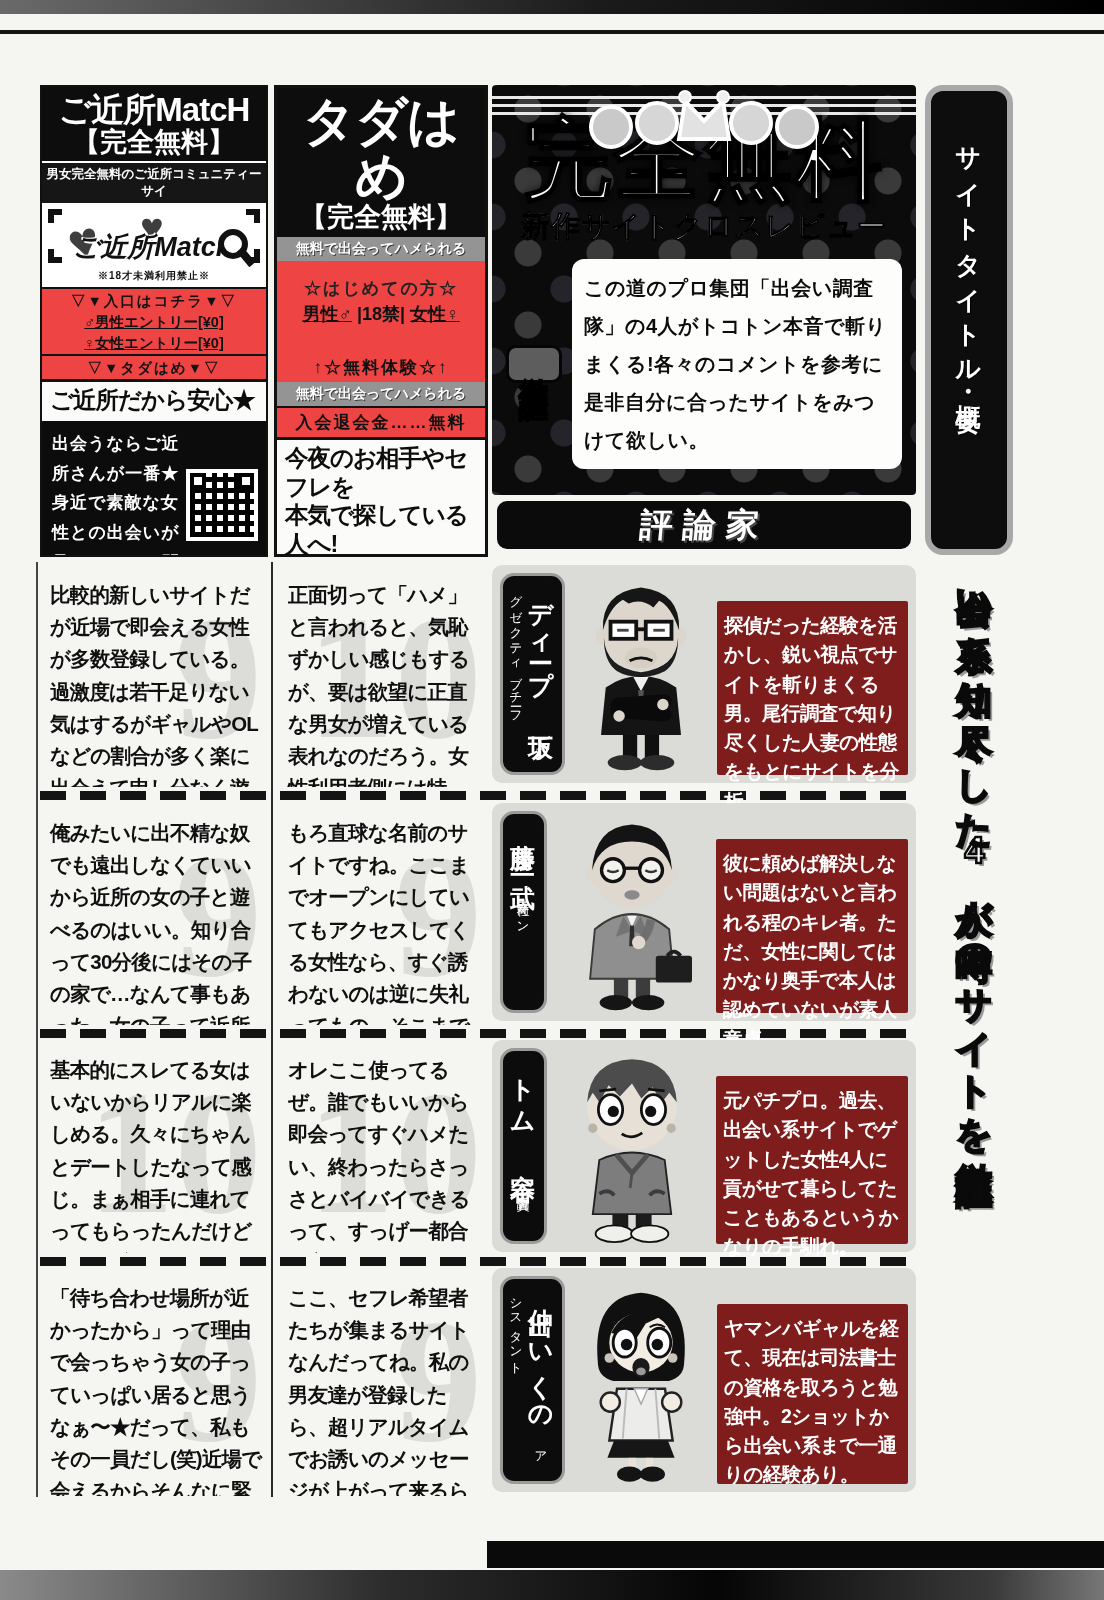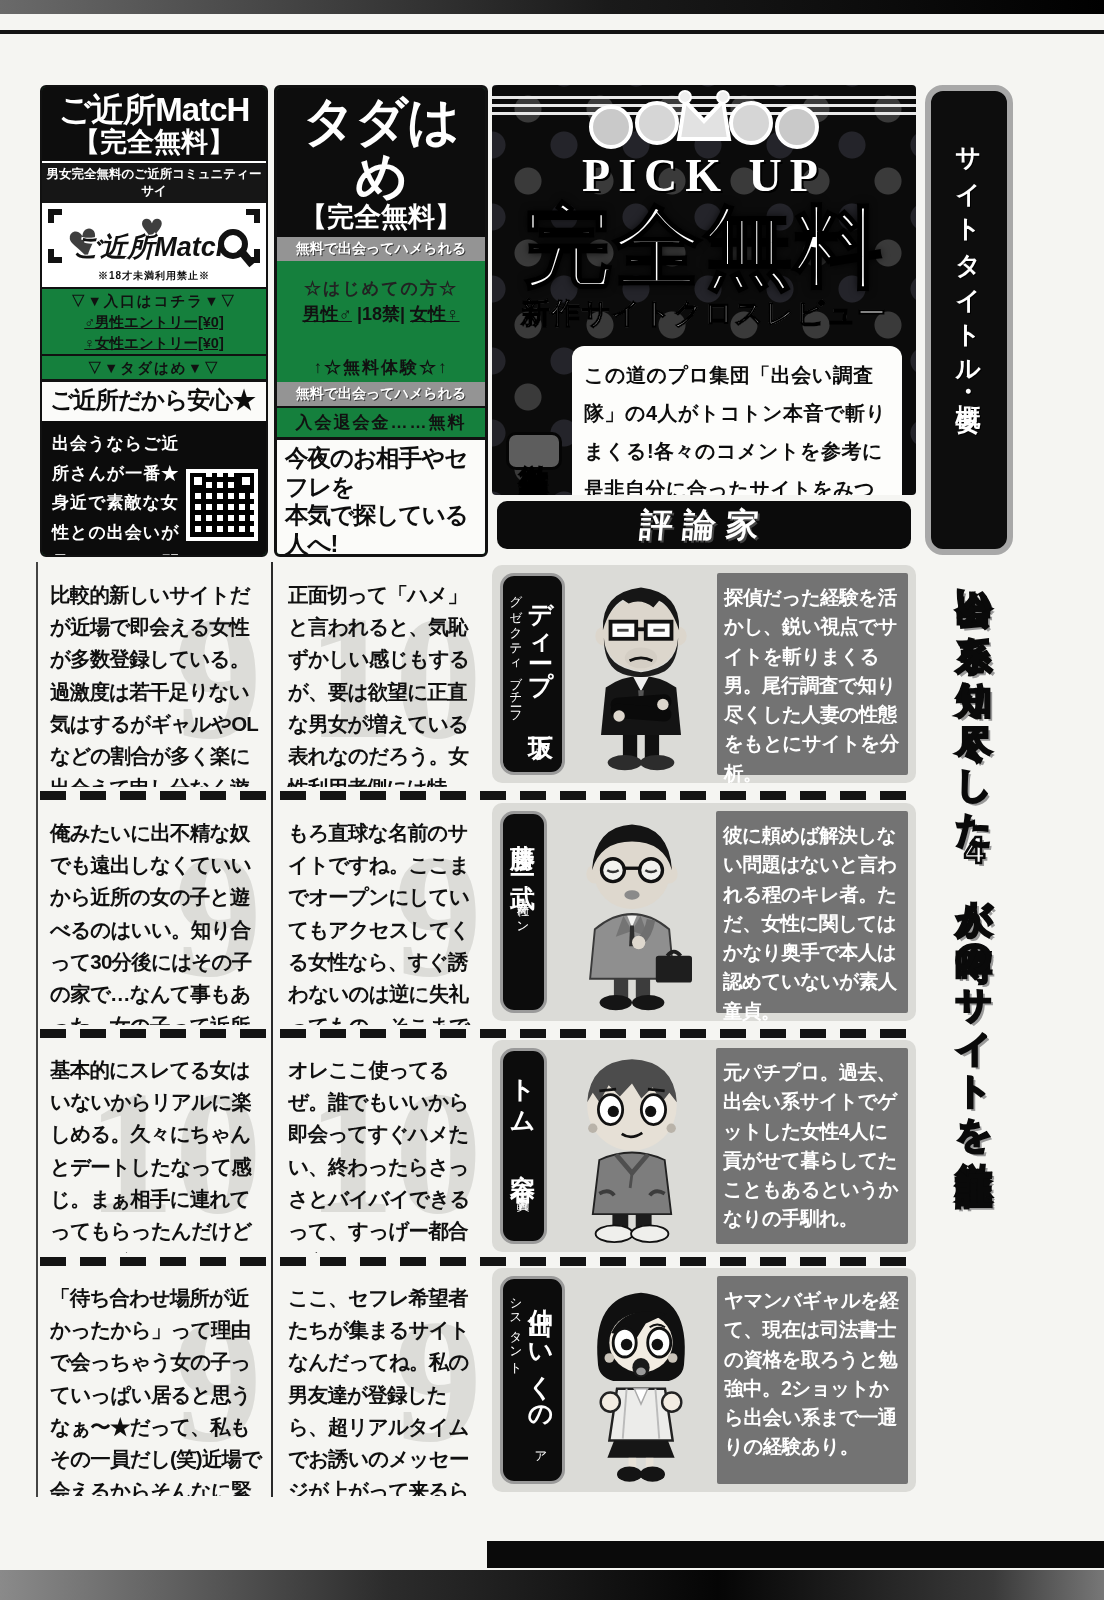--- a/index.html
+++ b/index.html
@@ -16,22 +16,22 @@
   .bottom-black { position:absolute; left:487px; top:1541px; width:617px; height:27px; background:#0a0a0a; }
   .scan-strip { position:absolute; left:0; top:1570px; width:1104px; height:30px;
     background:linear-gradient(90deg,#8a8a8a,#2c2c2c 35%,#050505 65%,#3a3a3a 90%,#777); }
   .gutter-line { position:absolute; left:36px; top:562px; width:2px; height:935px; background:#444; }
   .col-line { position:absolute; left:271px; top:562px; width:2px; height:935px; background:#2a2a2a; }
 
   .divider { position:absolute; left:40px; width:876px; height:9px;
     background:repeating-linear-gradient(90deg,#141414 0 26px,transparent 26px 40px); }
 
   
-  .ad-card { position:absolute; top:85px; background:#15803d; border:2px solid #111;
-    border-radius:6px; overflow:hidden; display:flex; flex-direction:column; }
+  .ad-card { position:absolute; top:85px; background:#ef4444; border:2px solid #111;
+    border-radius:0; overflow:hidden; display:flex; flex-direction:column; }
   #ad1 { left:40px; width:228px; height:472px; }
   #ad2 { left:274px; width:214px; height:472px; border-width:3px; }
   .ad-head { background:#0d0d0d; color:#fff; text-align:center; padding:6px 0 4px; }
   .ad-title { font-size:33px; font-weight:bold; letter-spacing:-1px; line-height:1.05; }
   #ad2 .ad-title { font-size:52px; }
   .ad-subtitle { font-size:27px; font-weight:bold; line-height:1.1; }
   .ad-tagline { background:#161616; color:#fff; font-size:12.5px; font-weight:bold;
     text-align:center; padding:3px 0; border-top:2px solid #fff; }
   .halftone { background:#949494; color:#fff; text-shadow:1px 1px 0 #3a3a3a; font-size:14px;
     font-weight:bold; text-align:center; padding:3px 0; }
@@ -131,22 +131,22 @@
 
   
   .profile-row { position:absolute; left:492px; width:424px; height:218px;
     background:#dbdbd7; border-radius:10px; display:flex; align-items:stretch; padding:8px; gap:4px; }
   .name-pill { background:#0c0c0c; border:3px solid #9a9a9a; border-radius:14px;
     display:flex; justify-content:center; padding:10px 4px; }
   .pill-inner { writing-mode:vertical-rl; text-orientation:upright; color:#fff; }
   .pill-name { font-size:25px; font-weight:bold; letter-spacing:3px; }
   .pill-role { font-size:12.5px; letter-spacing:2px; margin-top:4px; }
   .avatar-box { flex:1; display:flex; align-items:flex-end; justify-content:center; }
-  .bio-box { width:192px; background:#737373; color:#fff; border-radius:2px;
-    font-size:19.5px; font-weight:bold; line-height:1.5; letter-spacing:-0.5px; padding:10px 7px; }
+  .bio-box { width:192px; background:#7f1d1d; color:#fff; border-radius:2px;
+    font-size:19.5px; font-weight:bold; line-height:1.5; letter-spacing:-0.5px; padding:10px 7px;margin-top:28px; }
 </style>
 </head>
 <body>
 
 <div id="page">
   <div class="top-bar"></div>
   <div class="top-rule"></div>
 
   <div class="ad-card" id="ad1">
     <div class="ad-head">
@@ -230,21 +230,20 @@
       <svg width="250" height="62" viewBox="0 0 250 62">
         <circle cx="32" cy="40" r="20" fill="#c9c9c9" stroke="#fff" stroke-width="4"></circle>
         <circle cx="78" cy="36" r="20" fill="#d6d6d6" stroke="#fff" stroke-width="4"></circle>
         <circle cx="172" cy="36" r="20" fill="#d6d6d6" stroke="#fff" stroke-width="4"></circle>
         <circle cx="218" cy="40" r="20" fill="#c9c9c9" stroke="#fff" stroke-width="4"></circle>
         <path d="M100,52 L106,14 L125,34 L144,14 L150,52 Z" fill="#e2e2e2" stroke="#fff" stroke-width="4"></path>
         <circle cx="106" cy="10" r="6" fill="#eee" stroke="#fff" stroke-width="2"></circle>
         <circle cx="144" cy="10" r="6" fill="#eee" stroke="#fff" stroke-width="2"></circle>
       </svg>
     </div>
-    <div class="pickup-label">PICK UP</div>
     <div class="pickup-title">完全無料</div>
     <div class="pickup-subtitle">新作サイトクロスレビュー</div>
     <div class="check-row">
       <div class="check-badge">徹底検証</div>
       <div class="check-box">この道のプロ集団「出会い調査隊」の4人がトコトン本音で斬りまくる!各々のコメントを参考に是非自分に合ったサイトをみつけて欲しい。</div>
     </div>
   </div>
   <div class="critics-bar">
     <span class="critics-label">評論家</span>
   </div>

